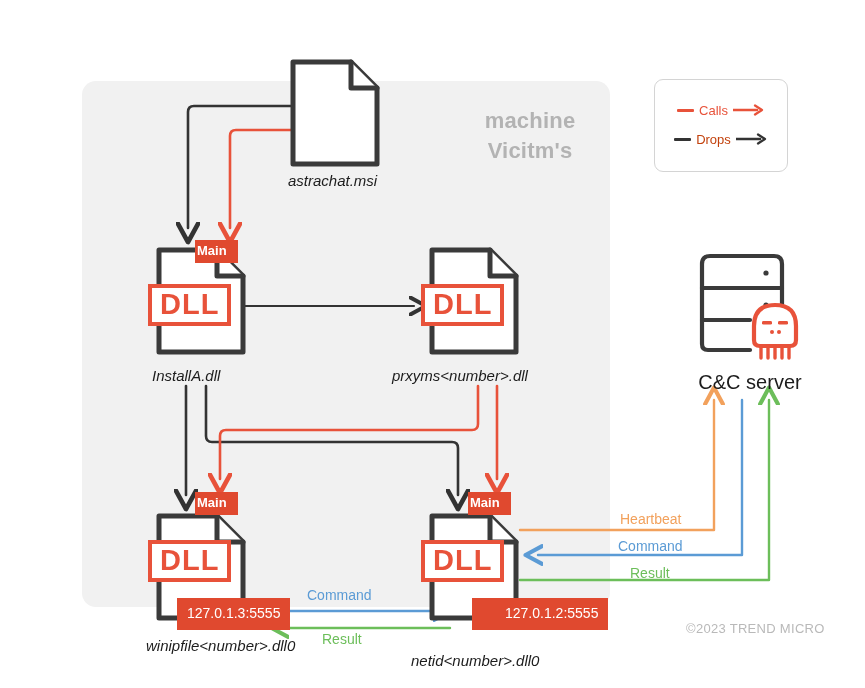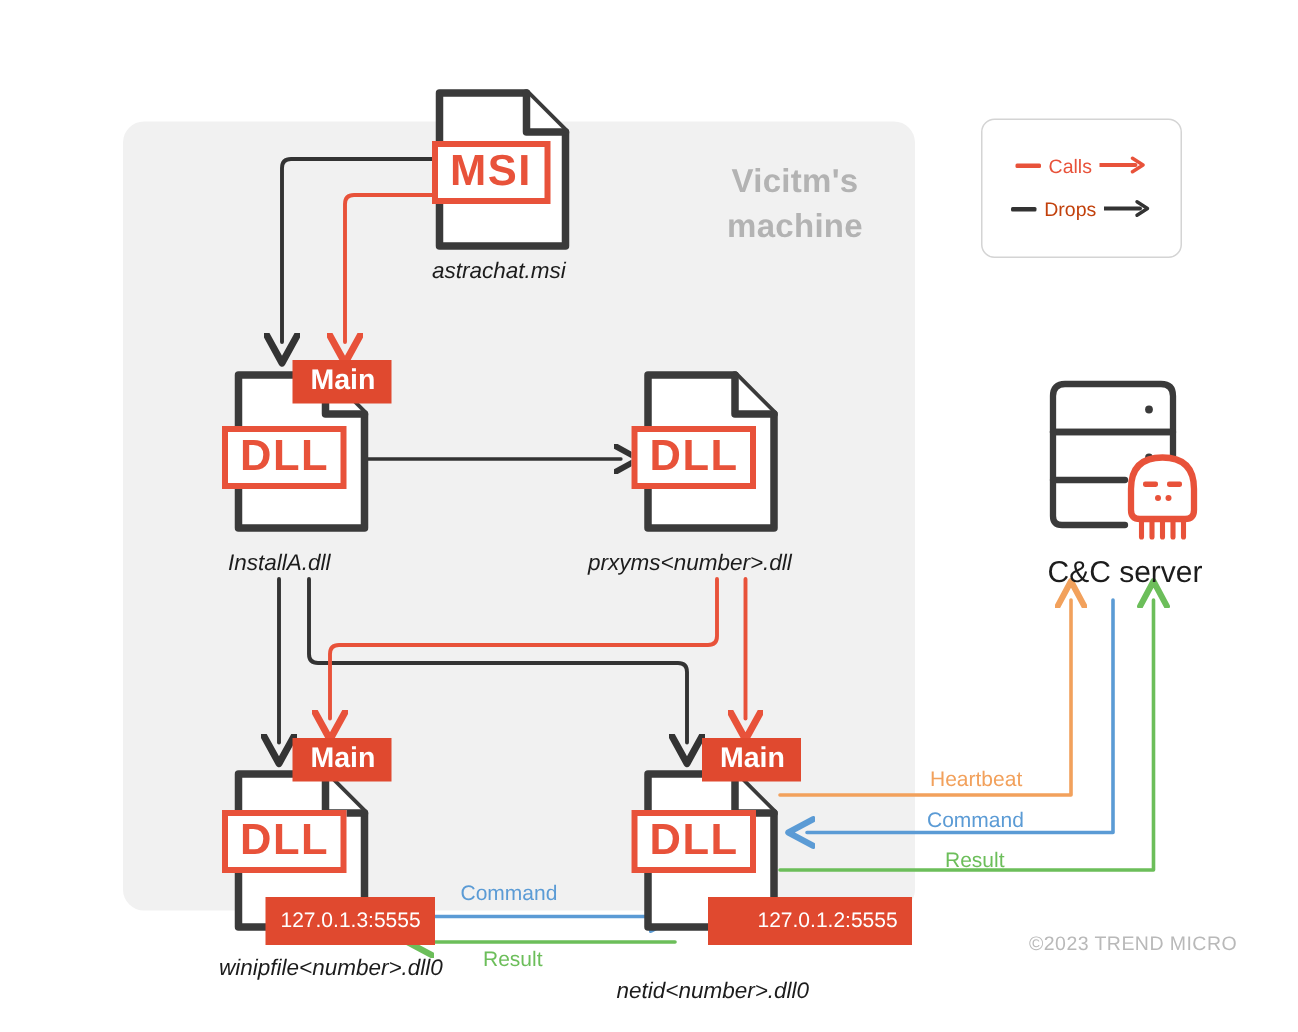--- a/index.html
+++ b/index.html
@@ -53,23 +53,23 @@
   .fileicon {
     position: absolute;
   }
   .fileicon svg {
     display: block;
   }
   .tag {
     position: absolute;
     background: #e0492f;
     color: #ffffff;
-    font-size: 19px;
+    font-size: 13px;
     font-weight: bold;
-    padding: 4px 11px 5px 12px;
+    padding: 4px 11px 5px 2px;
     white-space: nowrap;
     line-height: 1.05;
   }
   .kindbox {
     position: absolute;
     border: 4px solid #e8523a;
     color: #e8523a;
     font-size: 29px;
     font-weight: bold;
     letter-spacing: 1px;
@@ -159,22 +159,22 @@
     white-space: nowrap;
   }
 </style>
 </head>
 <body>
 
 <div id="stage">
 
   <div class="panel"></div>
   <div class="panel-title">
+    <div>machine</div>
     <div>Vicitm's</div>
-    <div>machine</div>
   </div>
 
   <svg id="wires" viewBox="0 0 865 688">
     <defs>
       <marker id="ah-black" markerWidth="9" markerHeight="9" refX="2.2" refY="4.5" orient="auto">
         <path d="M0.5,0.6 L7.6,4.5 L0.5,8.4" fill="none" stroke="#333333" stroke-width="1.8" stroke-linecap="round" stroke-linejoin="round"></path>
       </marker>
       <marker id="ah-red" markerWidth="9" markerHeight="9" refX="2.2" refY="4.5" orient="auto">
         <path d="M0.5,0.6 L7.6,4.5 L0.5,8.4" fill="none" stroke="#e8523a" stroke-width="1.8" stroke-linecap="round" stroke-linejoin="round"></path>
       </marker>
@@ -216,21 +216,20 @@
       <path d="M450,628 L284,628" stroke="#6cbe5a" stroke-width="2.4" marker-end="url(#ah-green)"></path>
     </g>
   </svg>
 
   <div class="fileicon" style="left:289px; top:58px;">
     <svg width="92" height="110" viewBox="0 0 92 110">
       <path d="M4,4 L62,4 L88,30 L88,106 L4,106 Z" fill="#ffffff" stroke="#3a3a3a" stroke-width="5" stroke-linejoin="round"></path>
       <path d="M62,4 L62,30 L88,30" fill="#ffffff" stroke="#3a3a3a" stroke-width="5" stroke-linejoin="round" stroke-linecap="round"></path>
     </svg>
   </div>
-  <div class="kindbox" style="left:288px; top:94px;">MSI</div>
   <div class="caption" style="left:288px; top:172px;">astrachat.msi</div>
 
   <div class="fileicon" style="left:155px; top:246px;">
     <svg width="92" height="110" viewBox="0 0 92 110">
       <path d="M4,4 L62,4 L88,30 L88,106 L4,106 Z" fill="#ffffff" stroke="#3a3a3a" stroke-width="5" stroke-linejoin="round"></path>
       <path d="M62,4 L62,30 L88,30" fill="#ffffff" stroke="#3a3a3a" stroke-width="5" stroke-linejoin="round" stroke-linecap="round"></path>
     </svg>
   </div>
   <div class="tag" style="left:195px; top:240px;">Main</div>
   <div class="kindbox" style="left:148px; top:284px;">DLL</div>

